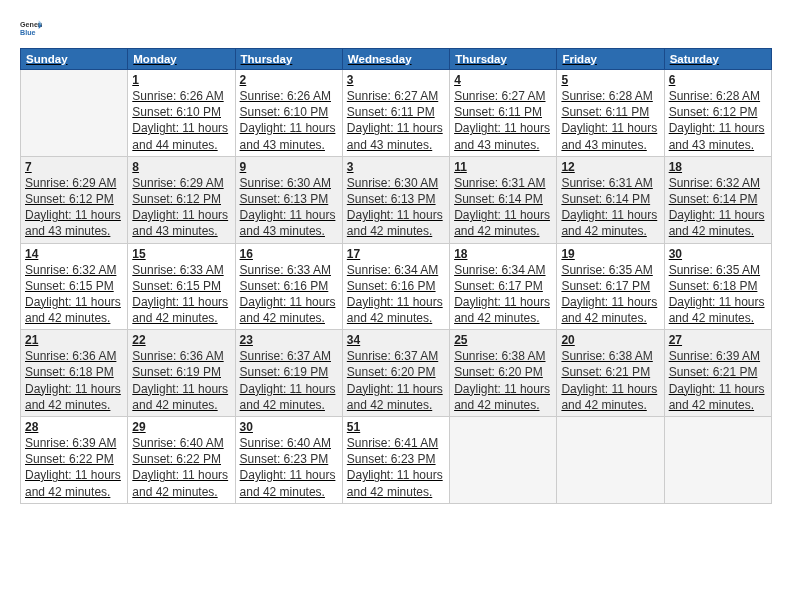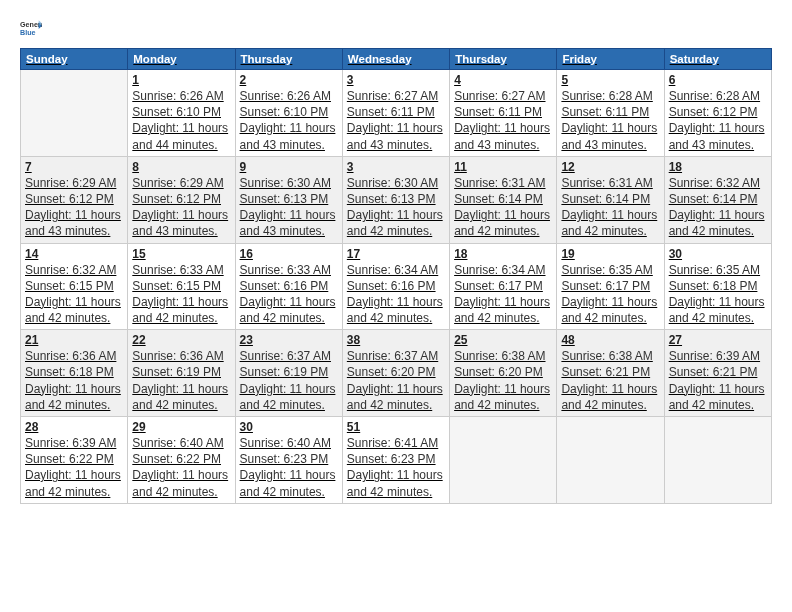--- a/index.html
+++ b/index.html
@@ -210,29 +210,29 @@
           </td>
           <td>
             <div class="day-number">22</div>
             <div class="day-info">Sunrise: 6:36 AM<br>Sunset: 6:19 PM<br>Daylight: 11 hours and 42 minutes.</div>
           </td>
           <td>
             <div class="day-number">23</div>
             <div class="day-info">Sunrise: 6:37 AM<br>Sunset: 6:19 PM<br>Daylight: 11 hours and 42 minutes.</div>
           </td>
           <td>
-            <div class="day-number">38</div>
+            <div class="day-number">34</div>
             <div class="day-info">Sunrise: 6:37 AM<br>Sunset: 6:20 PM<br>Daylight: 11 hours and 42 minutes.</div>
           </td>
           <td>
             <div class="day-number">25</div>
             <div class="day-info">Sunrise: 6:38 AM<br>Sunset: 6:20 PM<br>Daylight: 11 hours and 42 minutes.</div>
           </td>
           <td>
-            <div class="day-number">48</div>
+            <div class="day-number">20</div>
             <div class="day-info">Sunrise: 6:38 AM<br>Sunset: 6:21 PM<br>Daylight: 11 hours and 42 minutes.</div>
           </td>
           <td>
             <div class="day-number">27</div>
             <div class="day-info">Sunrise: 6:39 AM<br>Sunset: 6:21 PM<br>Daylight: 11 hours and 42 minutes.</div>
           </td>
         </tr>
         <tr>
           <td>
             <div class="day-number">28</div>

